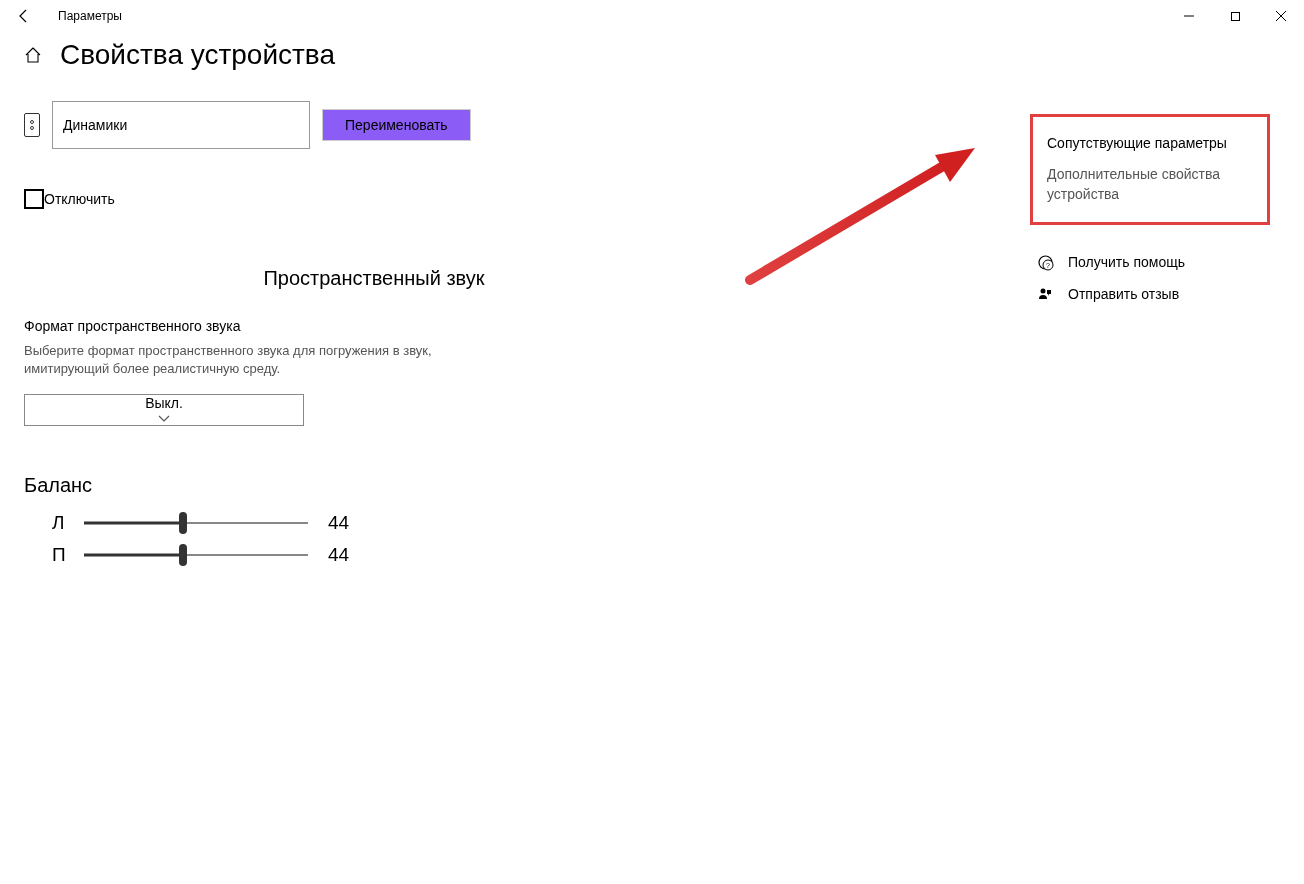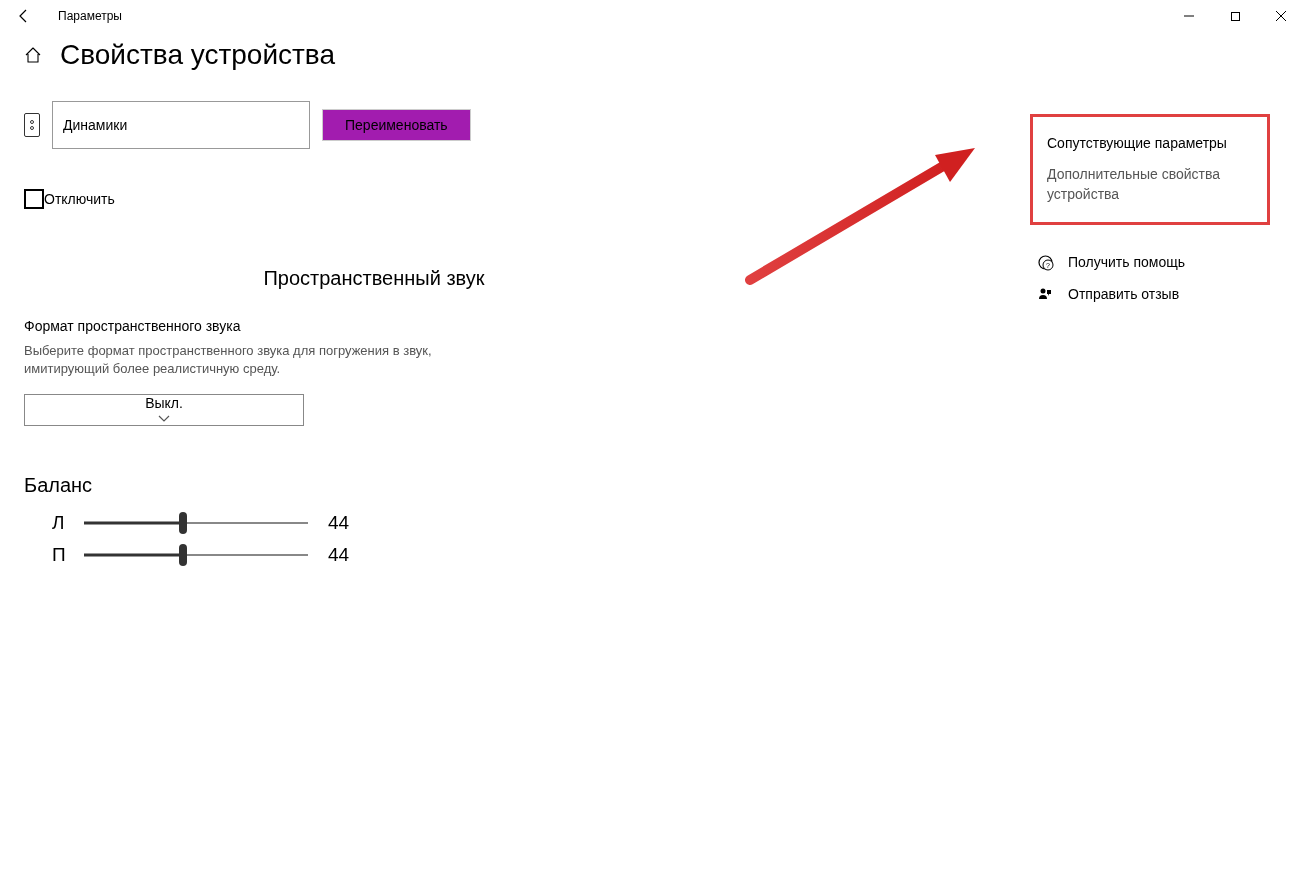--- a/index.html
+++ b/index.html
@@ -92,21 +92,21 @@
     height: 48px;
     border: 1px solid #999;
     padding: 0 10px;
     font-size: 14px;
     font-family: inherit;
     outline: none;
   }
   .rename-btn {
     height: 32px;
     padding: 4px 22px;
-    background: #a21caf;
+    background: #8b5cf6;
     border: 1px solid #cccccc;
     font-size: 14px;
     font-family: inherit;
     cursor: pointer;
   }
   .checkbox-row {
     display: flex;
     align-items: center;
     margin-bottom: 58px;
   }

